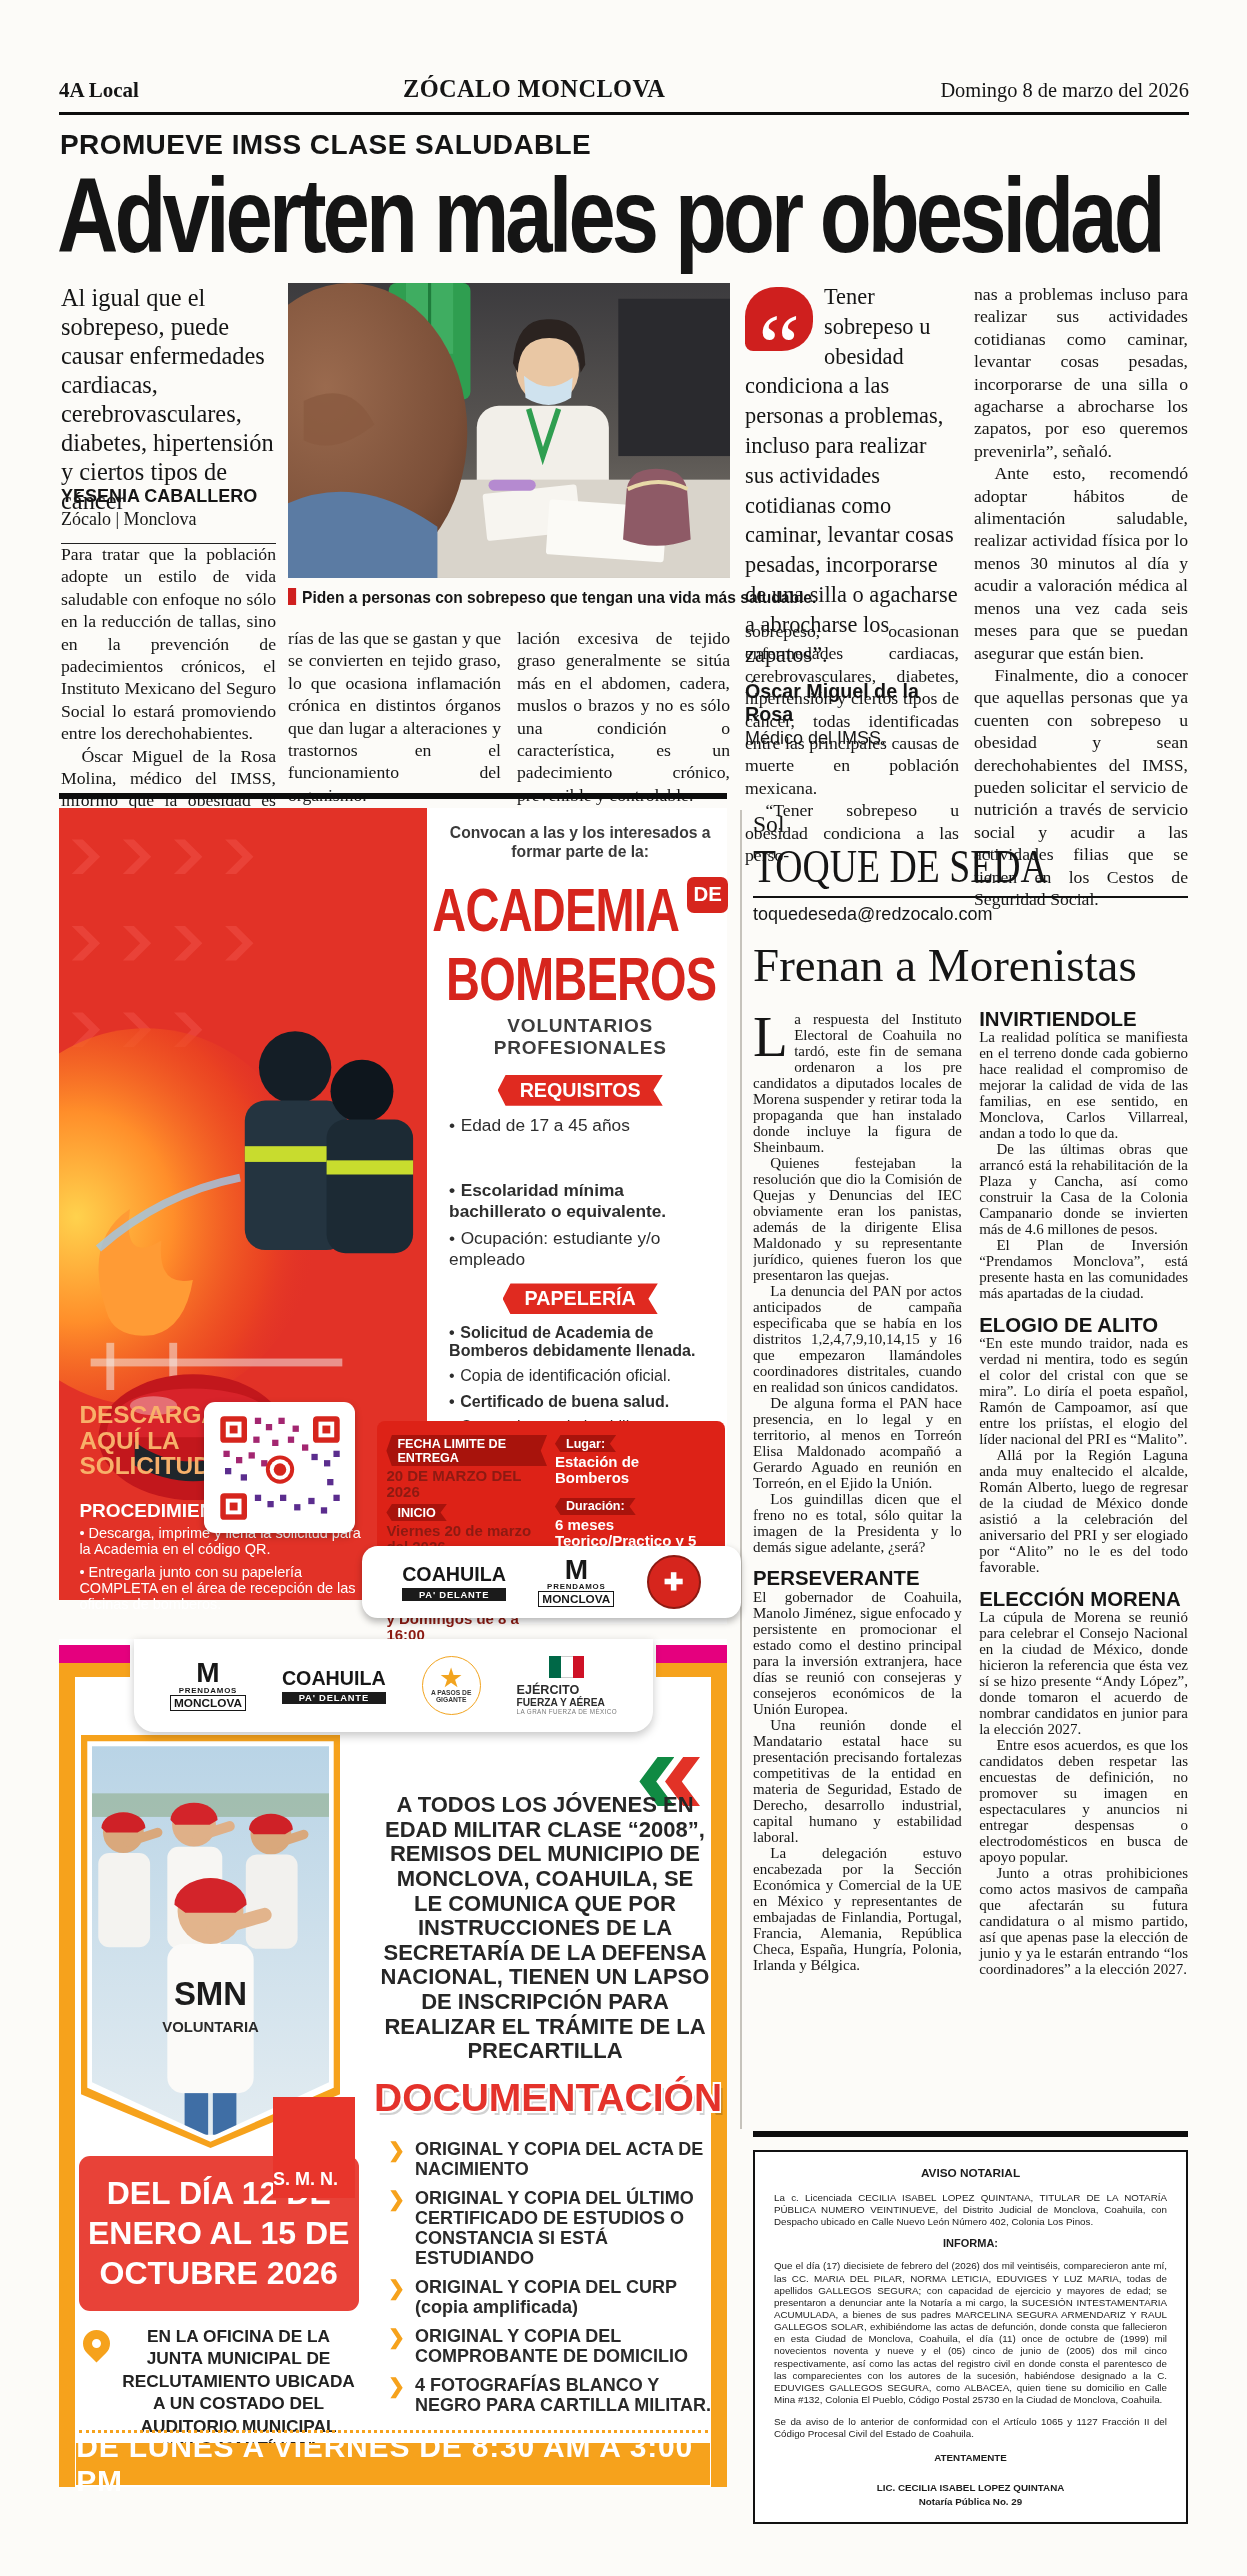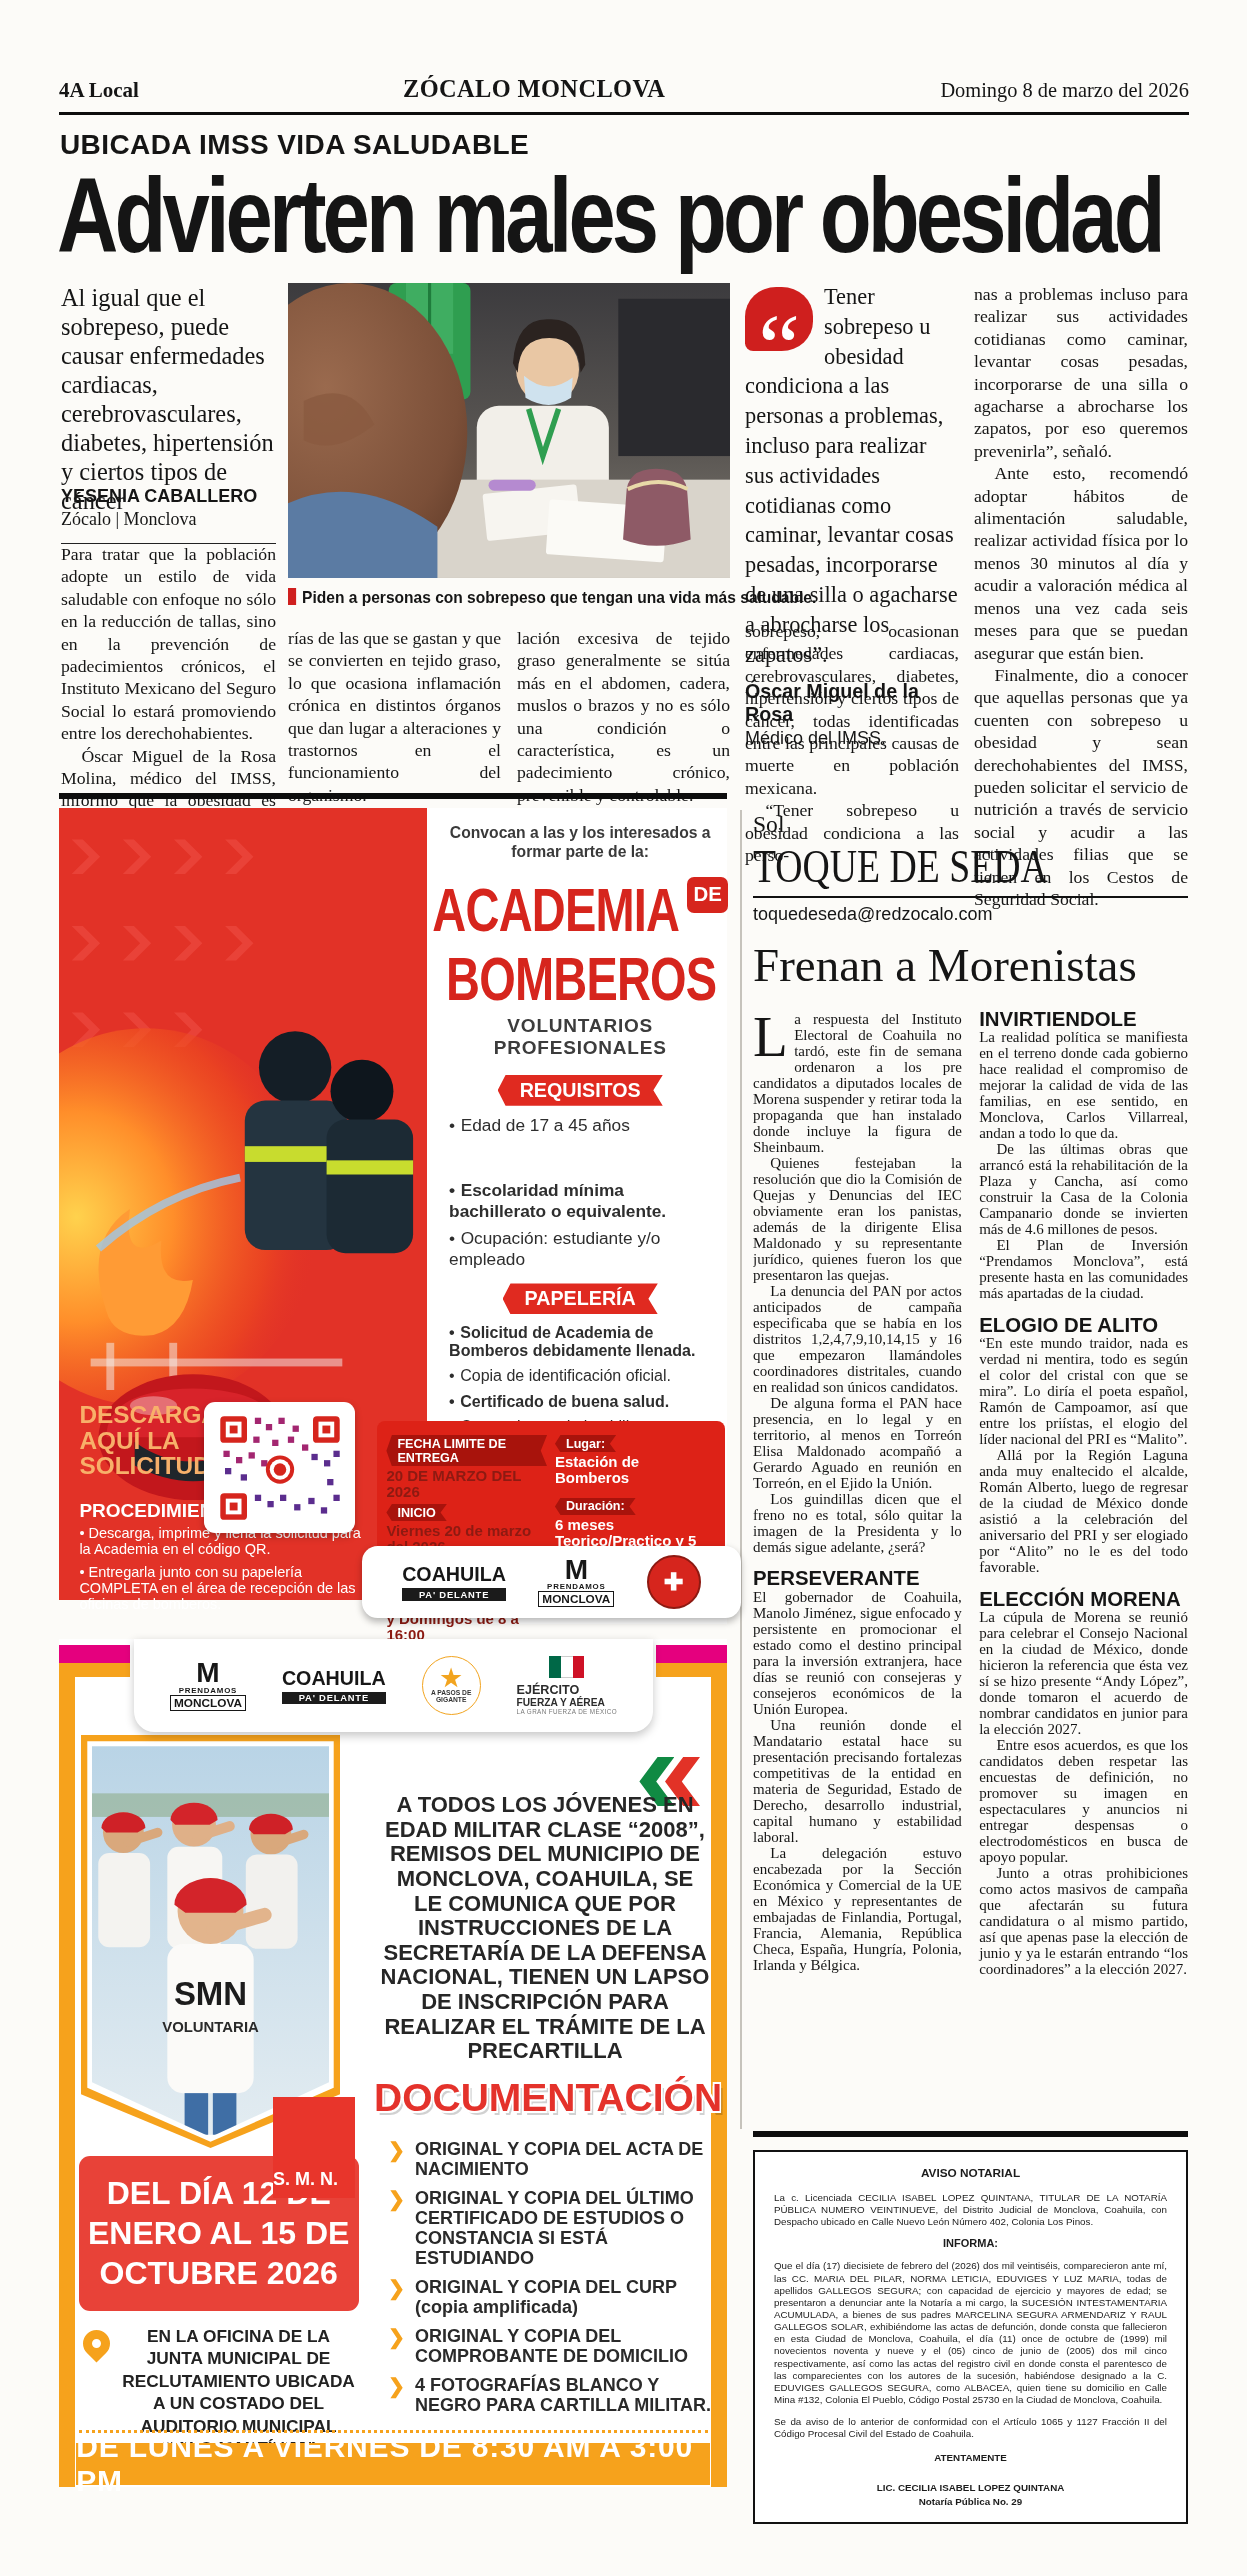--- a/index.html
+++ b/index.html
@@ -193,21 +193,21 @@
 <body>
 
 <div class="page">
 
   <div class="hdr">
     <span class="hdr-sec">4A Local</span>
     <span class="hdr-mast">ZÓCALO MONCLOVA</span>
     <span class="hdr-date">Domingo 8 de marzo del 2026</span>
   </div>
 
-  <div class="kicker">UBICADA IMSS VIDA SALUDABLE</div>
+  <div class="kicker">PROMUEVE IMSS CLASE SALUDABLE</div>
   <div class="headline">Advierten males por obesidad</div>
   <div class="standfirst">Al igual que el sobrepeso, puede causar enfermedades cardiacas, cerebrovasculares, diabetes, hipertensión y ciertos tipos de cáncer</div>
   <div class="byline">
     <div class="byline-name">YESENIA CABALLERO</div>
     <div class="byline-org">Zócalo | Monclova</div>
   </div>
   <div class="col1 jtext">
       <p>Para tratar que la población adopte un estilo de vida saludable con enfoque no sólo en la reducción de tallas, sino en la prevención de padecimientos crónicos, el Instituto Mexicano del Seguro Social lo estará promoviendo entre los derechohabientes.</p>
       <p>Óscar Miguel de la Rosa Molina, médico del IMSS, informó que la obesidad es resultado de consumir más calo-</p>
     </div>

